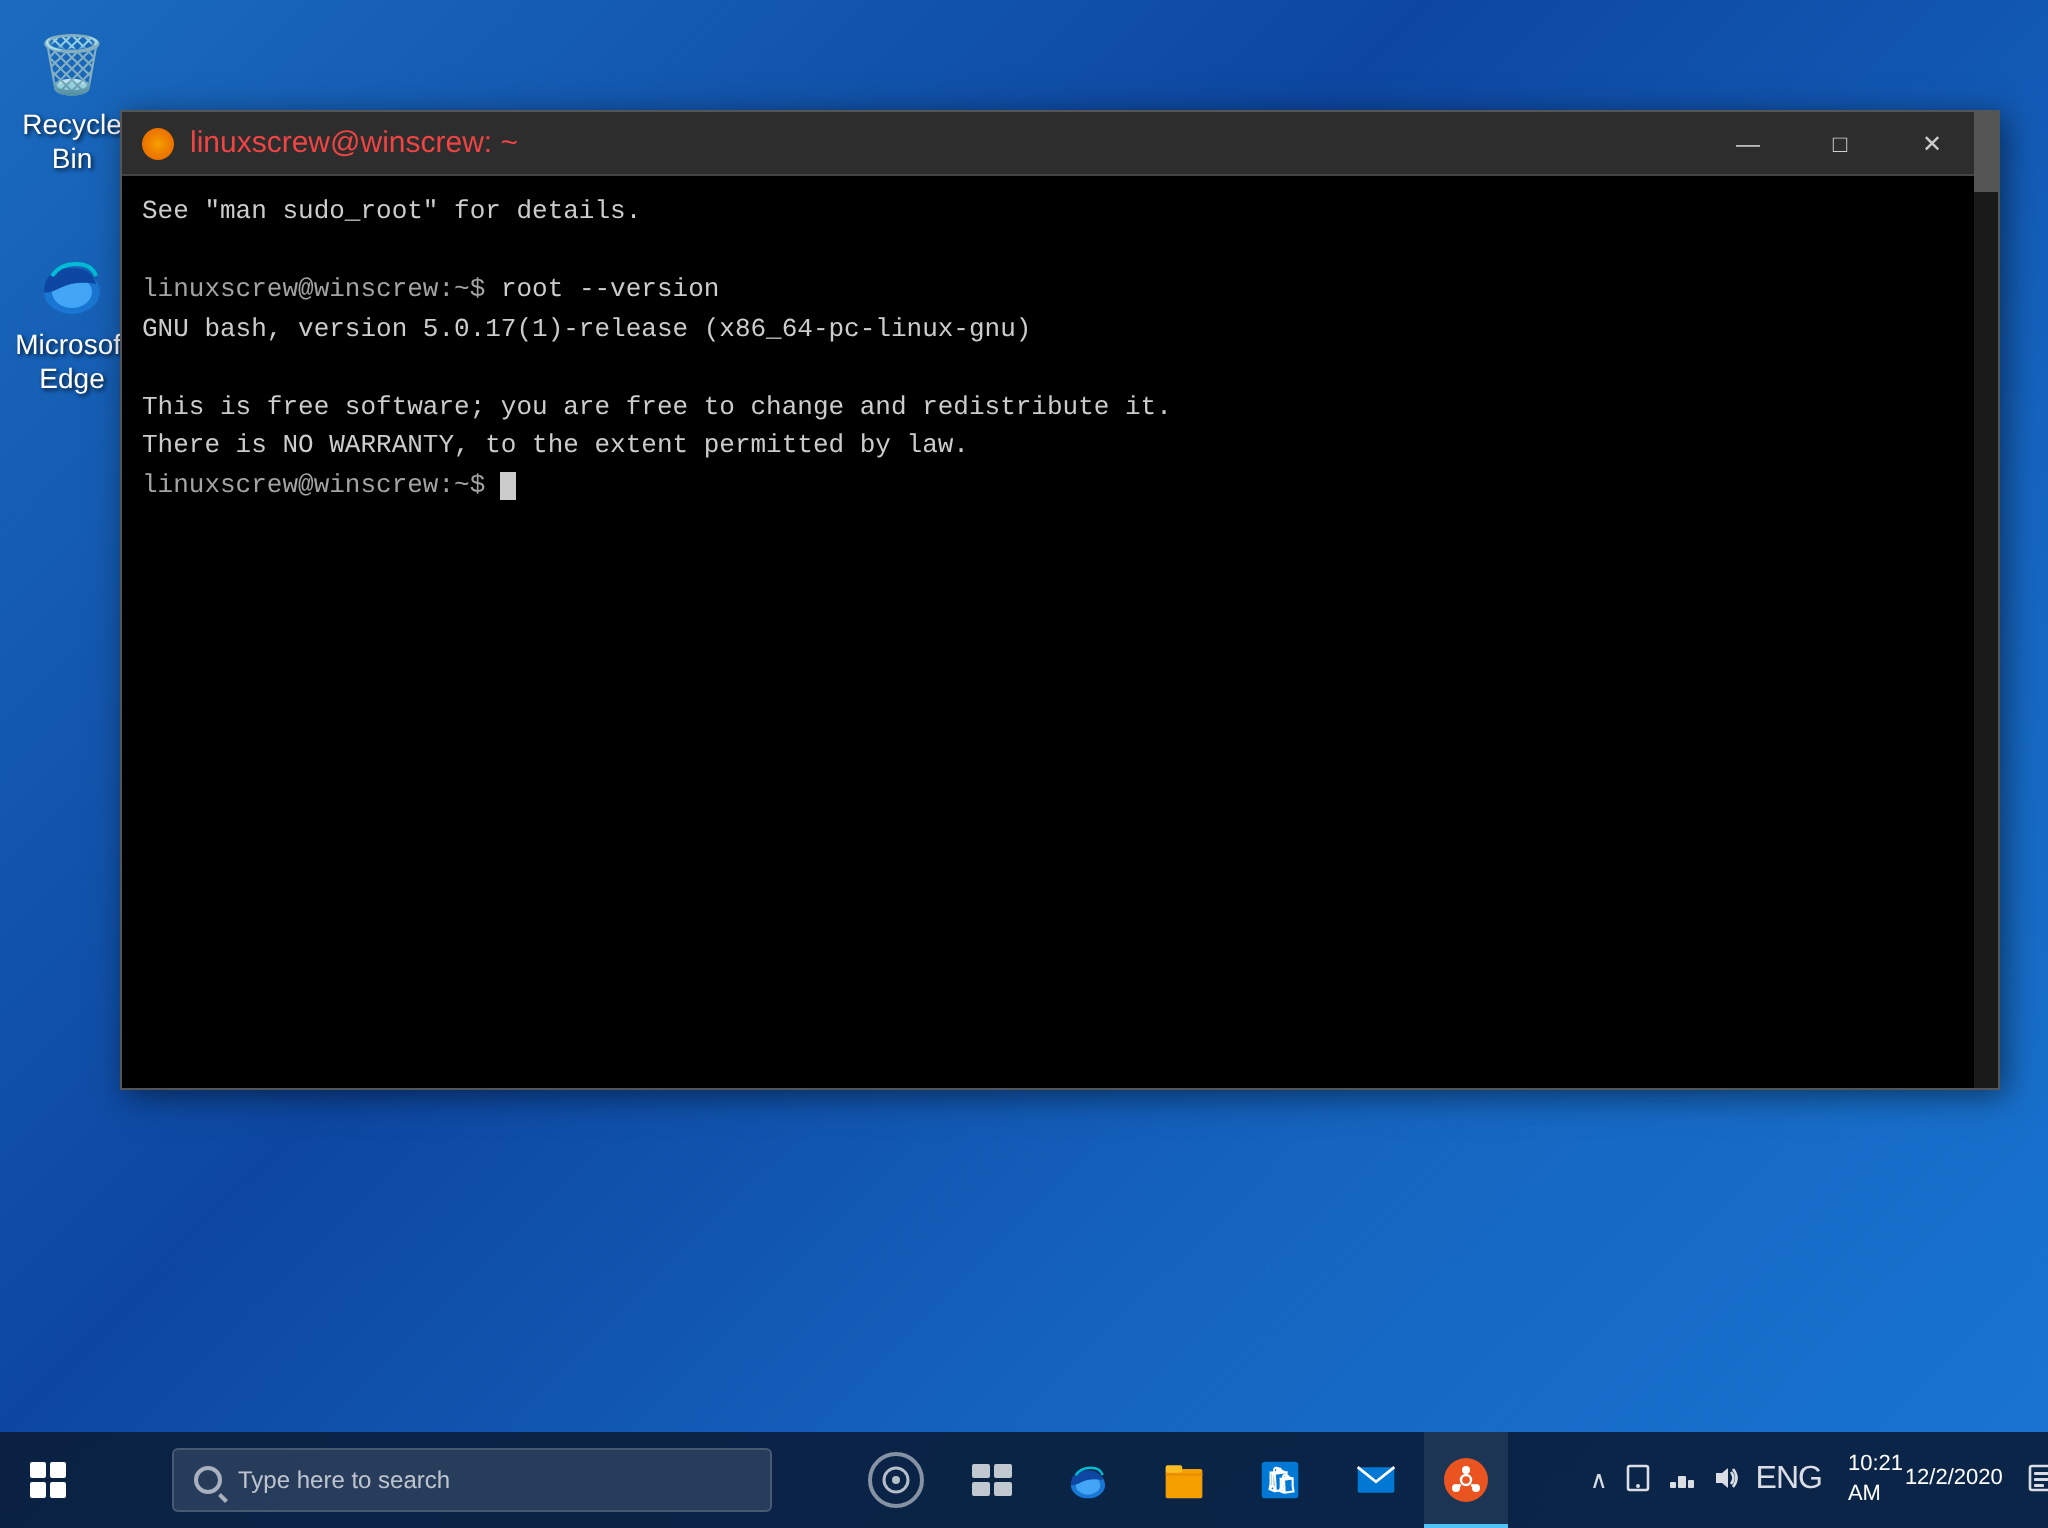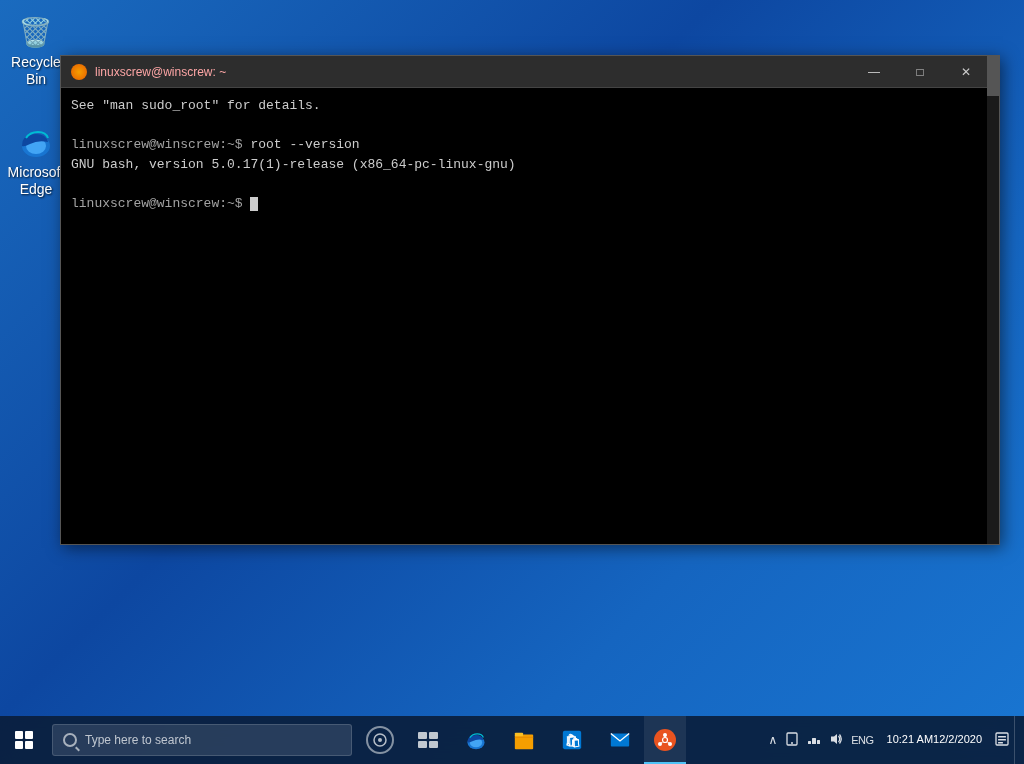--- a/index.html
+++ b/index.html
@@ -73,22 +73,22 @@
     .terminal-title-icon {
       width: 16px;
       height: 16px;
       background: radial-gradient(circle, #f59e00, #e65c00);
       border-radius: 50%;
       margin-right: 8px;
       flex-shrink: 0;
     }
 
     .terminal-title-text {
-      color: #fca5a5;
-      font-size: 12px;
+      color: #ef4444;
+      font-size: 15px;
       flex: 1;
     }
 
     .terminal-controls {
       display: flex;
       gap: 0;
     }
 
     .terminal-btn {
       width: 46px;
@@ -156,20 +156,21 @@
       bottom: 0;
       left: 0;
       width: 100%;
       height: 48px;
       background: rgba(10, 30, 60, 0.92);
       display: flex;
       align-items: center;
       padding: 0;
       z-index: 100;
       backdrop-filter: blur(10px);
+      gap: 34px;
     }
 
     .taskbar-start {
       width: 48px;
       height: 48px;
       display: flex;
       align-items: center;
       justify-content: center;
       cursor: pointer;
       flex-shrink: 0;
@@ -368,20 +369,26 @@
       </div>
       <div>&nbsp;</div>
       <div>
         <span class="term-green">linuxscrew@winscrew:~$</span>
         <span class="term-white"> root --version</span>
       </div>
       <div>
         <span class="term-white">GNU bash, version 5.0.17(1)-release (x86_64-pc-linux-gnu)</span>
       </div>
       <div>&nbsp;</div>
+      <div>
+        <span class="term-white">This is free software; you are free to change and redistribute it.</span>
+      </div>
+      <div>
+        <span class="term-white">There is NO WARRANTY, to the extent permitted by law.</span>
+      </div>
       <div>
         <span class="term-green">linuxscrew@winscrew:~$</span>
         <span class="term-white"> </span>
         <span class="term-cursor"></span>
       </div>
     </div>
 
     <div class="terminal-scrollbar">
       <div class="terminal-scrollbar-thumb"></div>
     </div>
@@ -491,21 +498,21 @@
       </div>
 
       <div class="sys-tray-icon">
         <svg width="14" height="14" viewBox="0 0 14 14">
           <polygon points="2,4.5 5,4.5 8,2 8,12 5,9.5 2,9.5" fill="white"></polygon>
           <path d="M9.5 4 Q12 7 9.5 10" fill="none" stroke="white" stroke-width="1.3"></path>
           <path d="M10.5 2.5 Q14 7 10.5 11.5" fill="none" stroke="white" stroke-width="1.3"></path>
         </svg>
       </div>
 
-      <div class="sys-tray-icon" style="font-size:11px; letter-spacing:-0.5px;">ENG</div>
+      <div class="sys-tray-icon" style="font-size:16px; letter-spacing:-0.5px;">ENG</div>
 
       <div class="clock">
         <span>10:21 AM</span>
         <span>12/2/2020</span>
       </div>
 
       <div class="sys-tray-icon">
         <svg width="14" height="14" viewBox="0 0 14 14">
           <rect x="1" y="1" width="12" height="12" rx="1" fill="none" stroke="white" stroke-width="1.3"></rect>
           <rect x="3" y="4" width="8" height="1.5" rx="0.5" fill="white"></rect>

